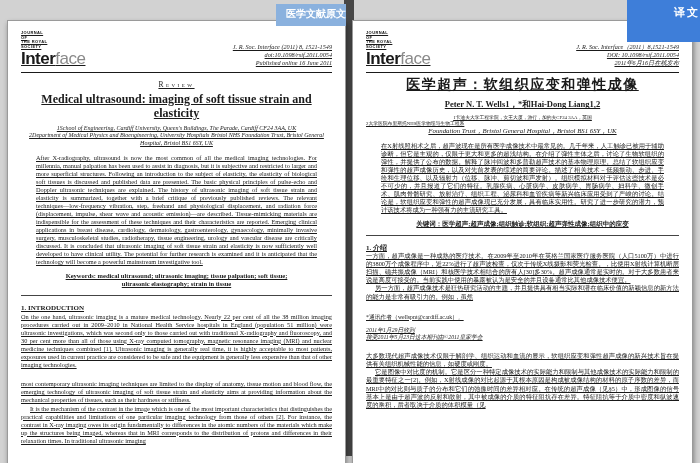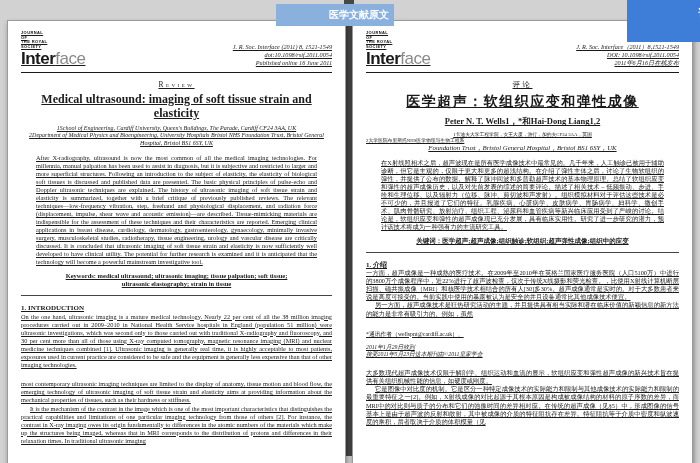--- a/index.html
+++ b/index.html
@@ -11,22 +11,22 @@
   }
   .divider { position:absolute; left:344px; top:0; width:10px; height:456px; background:#474747; z-index:0; }
   .page {
     position:absolute; top:20px; height:445px; background:#ffffff;
     border:1px solid #9a9a9a; box-shadow:1px 3px 5px rgba(0,0,0,0.4);
     overflow:hidden; z-index:1; box-sizing:border-box;text-decoration:underline;
   }
   .page-left  { left:7px;  width:339px; }
   .page-right { left:352px; width:341px; }
   .tab {
-    position:absolute; z-index:3; color:#ffffff; text-align:center;
-    font-family:Liberation Sans, sans-serif; font-weight:bold;padding-left:48px;
+    position:absolute; z-index:3; color:#ffffff; text-align:right;
+    font-family:Liberation Mono, monospace; font-weight:bold;
   }
   .tab-original    { left:276px; top:4px; width:70px; height:22px; line-height:22px; font-size:10px; }
   .tab-translation { left:627px; top:0px;  width:73px; height:42px; line-height:26px; font-size:11px; letter-spacing:2px; }
 
   .pg-inner { padding:10px 13px 0 13px; }
   .pg-header { display:flex; justify-content:space-between; align-items:flex-end; }
   .logo-small div {
     font-family:"Liberation Sans","DejaVu Sans",sans-serif;
     font-size:4px; line-height:4.6px; font-weight:bold; letter-spacing:0.4px; color:#111;
   }
@@ -125,21 +125,20 @@
           <div class="logo-name"><span>Inter</span><span class="light">face</span></div>
         </div>
         <div class="citation">
           <div>J. R. Soc. Interface（2011）8,1521-1549</div>
           <div>DOI: 10.1098/rsif.2011.0054</div>
           <div>2011年6月16日在线发布</div>
         </div>
       </div>
       <div class="head-rule"></div>
 
-      <div class="kicker">评论</div>
       <div class="title title-cn">医学超声：软组织应变和弹性成像</div>
       <div class="authors">Peter N. T. Wells1，*和Hai-Dong Liang1,2</div>
       <div class="affil">
         <div class="affil-cn-small">1卡迪夫大学工程学院，女王大厦，游行，加的夫CF24 3AA，英国</div>
         <div class="affil-cn-small affil-left">2大学医院布里斯托NHS医学物理与生物工程系</div>
         <div class="affil-latin">Foundation Trust，Bristol General Hospital，Bristol BS1 6SY，UK</div>
       </div>
 
       <div class="abstract">在X射线照相术之后，超声波现在是所有医学成像技术中最常见的。几千年来，人工触诊已被用于辅助诊断，但它是主观的，仅限于更大和更多的超浅结构。在介绍了弹性主体之后，讨论了生物软组织的弹性，并提供了公布的数据。解释了脉冲回波和多普勒超声技术的基本物理原理。总结了软组织应变和弹性的超声成像历史，以及对先前发表的综述的简要评论。描述了相关技术－低频振动、步进、手绘和生理位移、以及辐射力（位移、脉冲、剪切波和声发射）。组织模拟材料对于评估这些技术是必不可少的，并且报道了它们的特征。乳腺疾病、心脏病学、皮肤病学、胃肠病学、妇科学、微创手术、肌肉骨骼研究、放射治疗、组织工程、泌尿科和血管疾病等新兴临床应用受到了严峻的讨论。结论是，软组织应变和弹性的超声成像现已充分发展，具有临床实用性。研究了进一步研究的潜力，预计该技术将成为一种强有力的主流研究工具。</div>
       <div class="keywords">关键词：医学超声;超声成像;组织触诊;软组织;超声弹性成像;组织中的应变</div>

